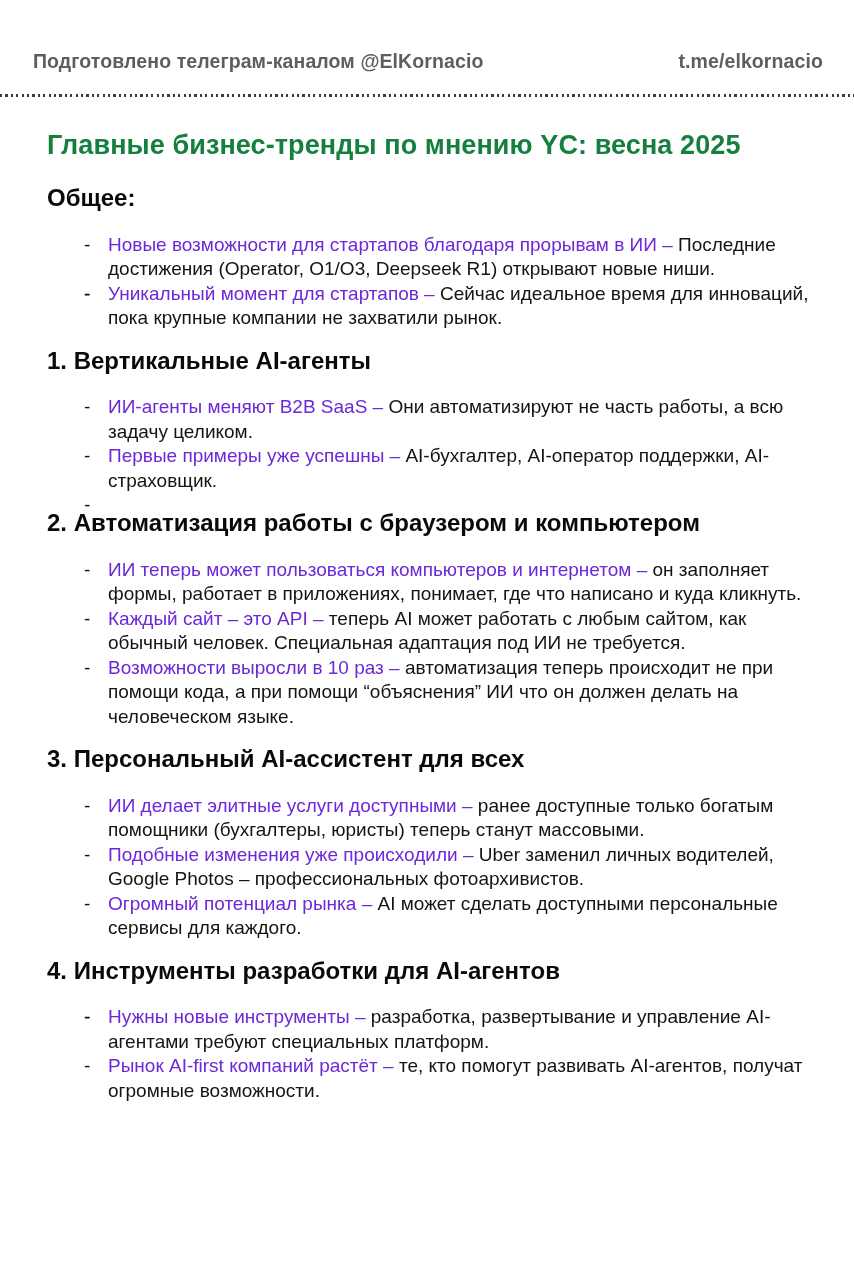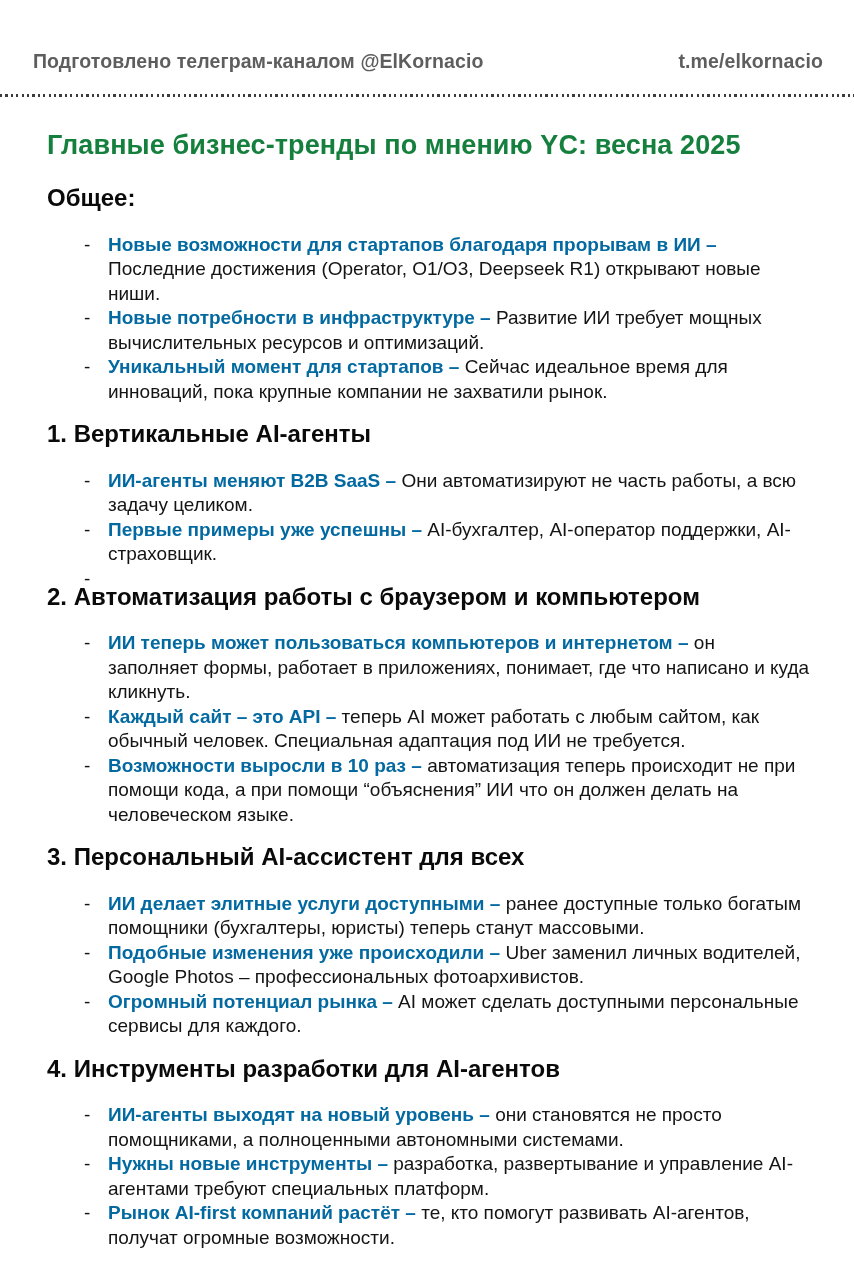--- a/index.html
+++ b/index.html
@@ -65,22 +65,22 @@
     position: relative;
     padding-left: 61px;
   }
   li.bullet .marker {
     position: absolute;
     left: 37px;
     top: 0;
     font-weight: 400;
   }
   li.bullet b.lead {
-    font-weight: 700;
-    color: #0369a1;
+    font-weight: 400;
+    color: #6d28d9;
   }
 </style>
 </head>
 <body>
 
 <div class="page">
 
   <div class="header">
     <span>Подготовлено телеграм-каналом @ElKornacio</span>
     <span>t.me/elkornacio</span>
@@ -89,21 +89,21 @@
   <div class="divider"></div>
 
   <div class="content">
 
     <h1 class="title">Главные бизнес-тренды по мнению YC: весна 2025</h1>
 
     <div class="section">
       <h2 class="sec-h">Общее:</h2>
       <ul class="bullets">
         <li class="bullet"><span class="marker">-</span><span class="bt"><b class="lead">Новые возможности для стартапов благодаря прорывам в ИИ –</b><span> Последние достижения (Operator, O1/O3, Deepseek R1) открывают новые ниши.</span></span></li>
-        <li class="bullet"><span class="marker">-</span><span class="bt"><b class="lead">Новые потребности в инфраструктуре –</b><span> Развитие ИИ требует мощных вычислительных ресурсов и оптимизаций.</span></span></li>
+        <li class="bullet"><span class="marker">-</span></li>
         <li class="bullet"><span class="marker">-</span><span class="bt"><b class="lead">Уникальный момент для стартапов –</b><span> Сейчас идеальное время для инноваций, пока крупные компании не захватили рынок.</span></span></li>
       </ul>
     </div>
 
     <div class="section">
       <h2 class="sec-h">1. Вертикальные AI-агенты</h2>
       <ul class="bullets">
         <li class="bullet"><span class="marker">-</span><span class="bt"><b class="lead">ИИ-агенты меняют B2B SaaS –</b><span> Они автоматизируют не часть работы, а всю задачу целиком.</span></span></li>
         <li class="bullet"><span class="marker">-</span><span class="bt"><b class="lead">Первые примеры уже успешны –</b><span> AI-бухгалтер, AI-оператор поддержки, AI-страховщик.</span></span></li>
         <li class="bullet"><span class="marker">-</span></li>
@@ -124,20 +124,20 @@
       <ul class="bullets">
         <li class="bullet"><span class="marker">-</span><span class="bt"><b class="lead">ИИ делает элитные услуги доступными –</b><span> ранее доступные только богатым помощники (бухгалтеры, юристы) теперь станут массовыми.</span></span></li>
         <li class="bullet"><span class="marker">-</span><span class="bt"><b class="lead">Подобные изменения уже происходили –</b><span> Uber заменил личных водителей, Google Photos – профессиональных фотоархивистов.</span></span></li>
         <li class="bullet"><span class="marker">-</span><span class="bt"><b class="lead">Огромный потенциал рынка –</b><span> AI может сделать доступными персональные сервисы для каждого.</span></span></li>
       </ul>
     </div>
 
     <div class="section">
       <h2 class="sec-h">4. Инструменты разработки для AI-агентов</h2>
       <ul class="bullets">
-        <li class="bullet"><span class="marker">-</span><span class="bt"><b class="lead">ИИ-агенты выходят на новый уровень –</b><span> они становятся не просто помощниками, а полноценными автономными системами.</span></span></li>
+        <li class="bullet"><span class="marker">-</span></li>
         <li class="bullet"><span class="marker">-</span><span class="bt"><b class="lead">Нужны новые инструменты –</b><span> разработка, развертывание и управление AI-агентами требуют специальных платформ.</span></span></li>
         <li class="bullet"><span class="marker">-</span><span class="bt"><b class="lead">Рынок AI-first компаний растёт –</b><span> те, кто помогут развивать AI-агентов, получат огромные возможности.</span></span></li>
       </ul>
     </div>
 
   </div>
 </div>
 
 </body></html>

